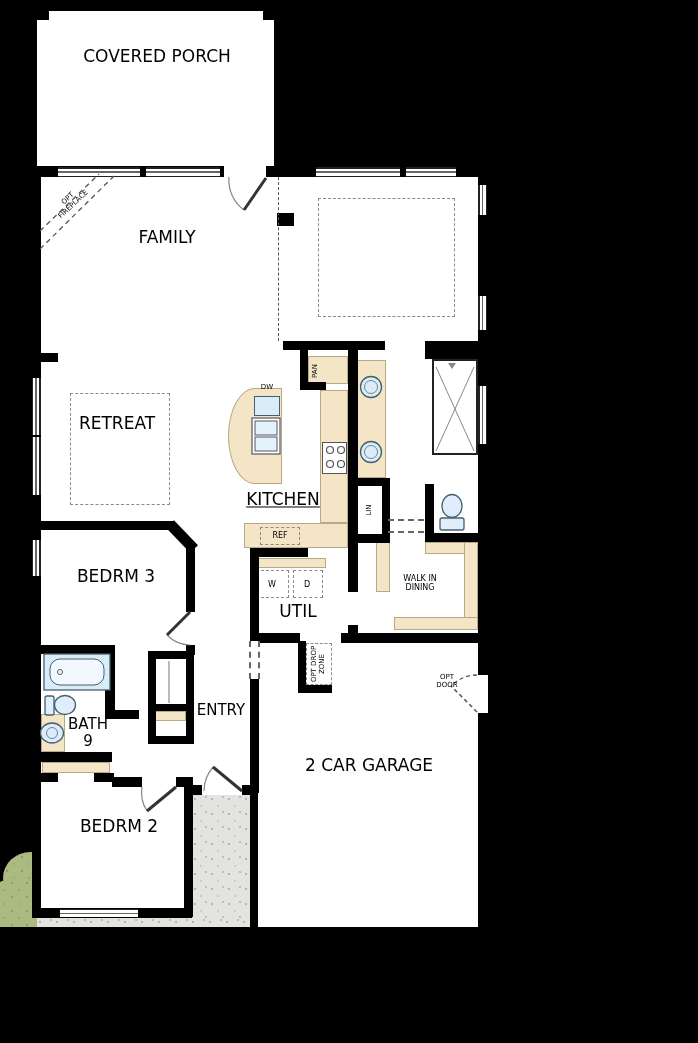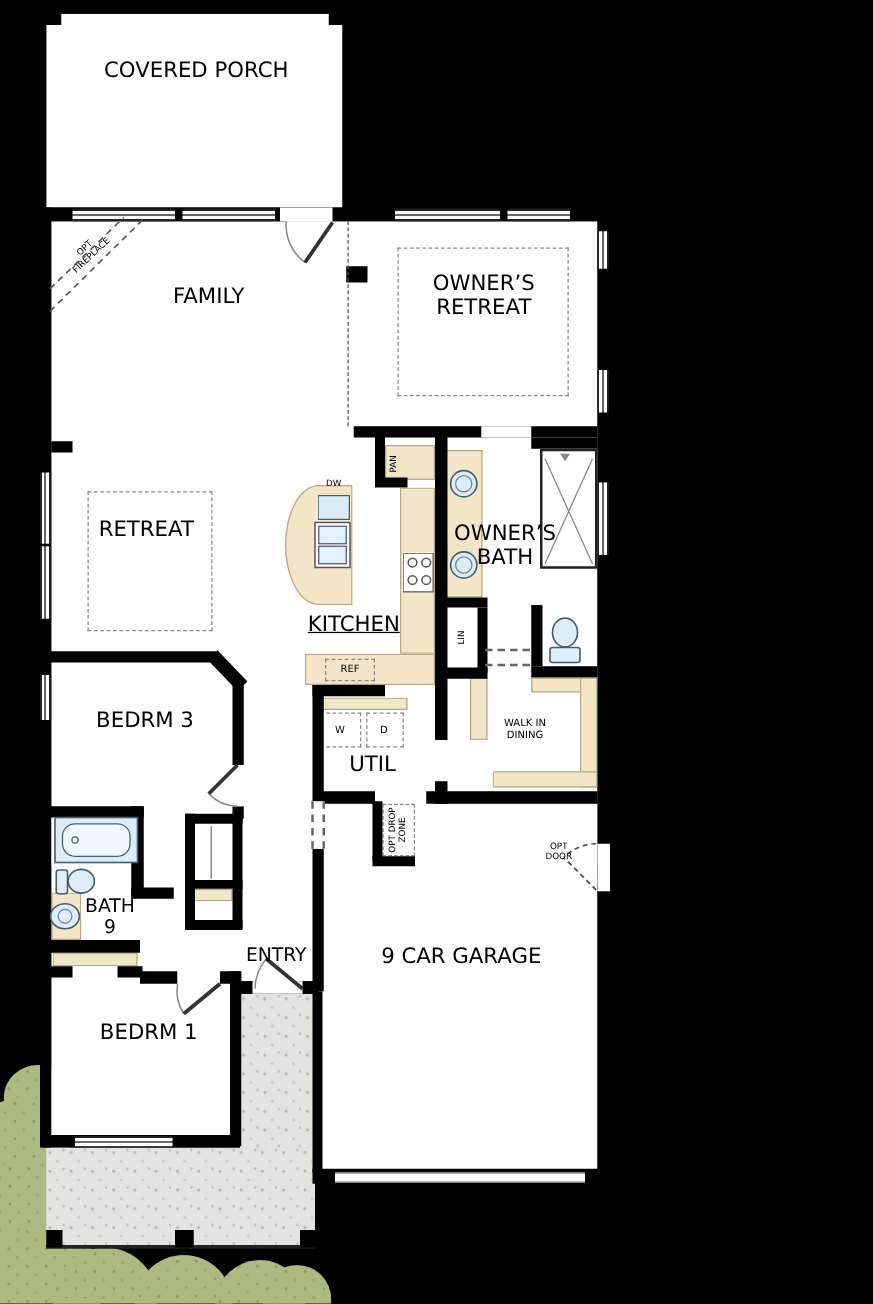--- a/index.html
+++ b/index.html
@@ -1,16 +1,16 @@
 <!DOCTYPE html>
 <html><head>
 <meta charset="utf-8">
 <style>
   html,body{margin:0;padding:0;background:#000;}
-  #plan{position:relative;width:698px;height:1043px;background:#000;overflow:hidden;
+  #plan{position:relative;width:698px;height:927px;background:#000;overflow:hidden;
         font-family:"DejaVu Sans",sans-serif;}
   .abs{position:absolute;}
   .wl{position:absolute;background:#000;}
   .floor{position:absolute;background:#fff;}
   .beige{position:absolute;background:#f3e5c6;box-shadow:inset 0 0 0 1px #b9a885;}
   .blue{position:absolute;background:#d9ecf8;box-shadow:inset 0 0 0 1px #44606e;}
   .dashbox{position:absolute;border:1.5px dashed #8a8a8a;box-sizing:border-box;}
   .lbl{position:absolute;transform:translate(-50%,-50%);text-align:center;color:#000;line-height:1.12;}
   .big{font-size:17px;}
   .med{font-size:15px;}
@@ -225,31 +225,29 @@
     <g fill="#dcecf8" stroke="#44606e" stroke-width="1.3">
       <ellipse cx="52" cy="733" rx="11.5" ry="10"></ellipse>
       <circle cx="52" cy="733" r="5.5" fill="none" stroke="#6b8695" stroke-width="1"></circle>
     </g>
 
     <path d="M169,661 L169,703" stroke="#777" stroke-width="1"></path>
   </svg>
 
   <div class="lbl big nw" style="left:157px;top:57px;">COVERED PORCH</div>
   <div class="lbl big nw" style="left:167px;top:238px;">FAMILY</div>
-  <div class="lbl big" style="left:387px;top:237px;width:115px;">OWNER’S RETREAT</div>
   <div class="lbl big nw" style="left:117px;top:424px;">RETREAT</div>
   <div class="lbl big nw" style="left:283px;top:500px;text-decoration:underline;">KITCHEN</div>
-  <div class="lbl big" style="left:404px;top:437px;width:100px;">OWNER’S BATH</div>
   <div class="lbl big nw" style="left:116px;top:577px;">BEDRM 3</div>
   <div class="lbl big nw" style="left:298px;top:612px;">UTIL</div>
   <div class="lbl sm" style="left:420px;top:584px;width:46px;">WALK IN DINING</div>
   <div class="lbl med" style="left:88px;top:733px;width:50px;">BATH 9</div>
-  <div class="lbl med nw" style="left:221px;top:764px;text-align:right;">ENTRY</div>
-  <div class="lbl big nw" style="left:119px;top:827px;">BEDRM 1</div>
-  <div class="lbl big nw" style="left:369px;top:766px;">9 CAR GARAGE</div>
+  <div class="lbl med nw" style="left:221px;top:710px;text-align:right;">ENTRY</div>
+  <div class="lbl big nw" style="left:119px;top:827px;">BEDRM 2</div>
+  <div class="lbl big nw" style="left:369px;top:766px;">2 CAR GARAGE</div>
 
   <div class="lbl tiny nw" style="left:267px;top:388px;">DW</div>
   <div class="lbl sm nw" style="left:280px;top:536px;">REF</div>
   <div class="lbl tiny nw vert" style="left:316px;top:371px;">PAN</div>
   <div class="lbl tiny nw vert" style="left:370px;top:510px;">LIN</div>
   <div class="lbl sm nw" style="left:272px;top:585px;">W</div>
   <div class="lbl sm nw" style="left:307px;top:585px;">D</div>
 
   <div class="lbl tiny" style="left:71px;top:202px;width:46px;transform:translate(-50%,-50%) rotate(-43deg);">OPT FIREPLACE</div>
   <div class="lbl tiny vert" style="left:319px;top:664px;width:40px;">OPT DROP ZONE</div>

